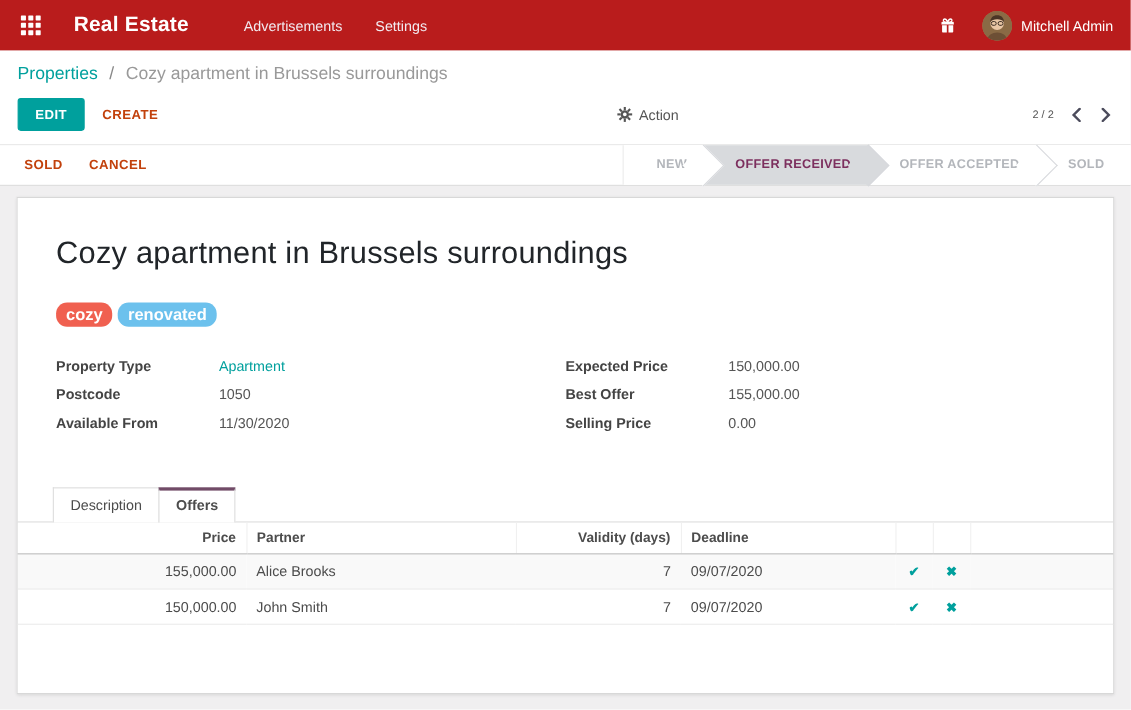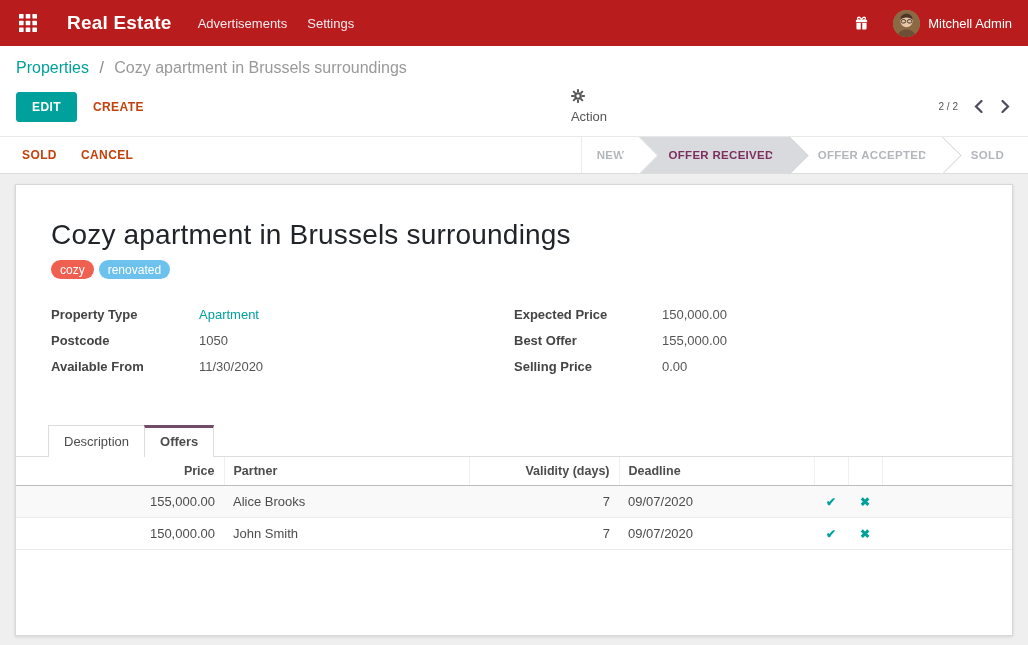--- a/index.html
+++ b/index.html
@@ -3,60 +3,60 @@
 <meta charset="utf-8">
 <style>
   * { box-sizing: border-box; margin: 0; padding: 0; }
   html,body { width:1028px; height:645px; overflow:hidden; }
   body { font-family:"Liberation Sans", sans-serif; background:#f0eff0; color:#4c4c4c; }
 
   
   .navbar { height:46px; background:#b91c1c; display:flex; align-items:center; padding:0 16px; color:#fff; }
   .apps-btn { width:24px; height:24px; display:flex; align-items:center; justify-content:center; cursor:pointer; }
   .brand { font-size:19px; font-weight:bold; margin-left:27px; letter-spacing:.2px; cursor:pointer; }
-  .nav-menus { display:flex; gap:20px; margin-left:26px; font-size:13px; }
+  .nav-menus { display:flex; gap:30px; margin-left:50px; font-size:13px; }
   .nav-menus a { color:#f2eaf0; cursor:pointer; }
   .nav-spacer { flex:1; }
   .gift { margin-right:24px; cursor:pointer; display:flex; }
   .avatar { width:27px; height:27px; border-radius:50%; overflow:hidden; background:#a57c52; cursor:pointer; flex:none; }
   .user-name { font-size:13px; margin-left:8px; cursor:pointer; }
 
   
   .control-panel { background:#fff; padding:13px 16px 0 16px; }
   .breadcrumb { font-size:16px; color:#999; }
   .breadcrumb .bc-link { color:#00A09D; cursor:pointer; }
   .breadcrumb .bc-sep { margin:0 6px; color:#888; }
   .breadcrumb .bc-cur { color:#999; }
   .cp-row { display:flex; align-items:center; margin-top:12px; padding-bottom:12px; }
   .cp-left { display:flex; align-items:center; gap:4px; width:330px; }
   .btn-primary { background:#00A09D; color:#fff; border:1px solid #00A09D; font-size:12px; font-weight:bold; letter-spacing:.4px; padding:7px 15px; border-radius:3px; cursor:pointer; font-family:inherit; }
   .btn-flat { background:none; border:none; color:#c2410c; font-size:12px; font-weight:bold; letter-spacing:.4px; padding:7px 12px; cursor:pointer; font-family:inherit; }
   .cp-center { flex:1; display:flex; justify-content:center; }
-  .action-btn { display:flex; align-items:flex-start; gap:6px; background:none; border:none; font-size:13px; color:#555; cursor:pointer; font-family:inherit;flex-direction:column; }
+  .action-btn { display:flex; align-items:flex-start; gap:6px; background:none; border:none; font-size:13px; color:#555; cursor:pointer; font-family:inherit; }
   .cp-right { display:flex; align-items:center; gap:14px; width:180px; justify-content:flex-end; font-size:10px; color:#555; }
   .pager-btn { background:none; border:none; cursor:pointer; display:flex; padding:2px; }
 
   
   .statusbar { background:#fff; border-top:1px solid #e8e8e8; border-bottom:1px solid #dcdcdc; height:38px; display:flex; align-items:stretch; justify-content:space-between; }
   .sb-left { display:flex; align-items:center; padding-left:10px; }
   .sb-steps { display:flex; align-items:stretch; }
   .o-step { position:relative; display:flex; align-items:center; padding:0 16px 0 28px; font-size:11.5px; font-weight:bold; letter-spacing:.3px; color:#b3b6bb; background:#fff; cursor:pointer; white-space:nowrap; }
-  .o-step:first-child { border-left:1px solid #ececec; padding-left:15px; }
+  .o-step:first-child { border-left:1px solid #ececec; padding-left:30px; }
   .o-step::after { content:""; position:absolute; right:-13px; top:50%; width:26px; height:26px; margin-top:-13px; transform:rotate(45deg); border-top:1px solid #d7d9dc; border-right:1px solid #d7d9dc; background:inherit; }
   .o-step:last-child::after { display:none; }
   .o-step:nth-child(1){ z-index:4; } .o-step:nth-child(2){ z-index:3; } .o-step:nth-child(3){ z-index:2; } .o-step:nth-child(4){ z-index:1; padding-right:24px; }
   .o-step.active { background:#d8dadd; color:#7c2f5e; }
 
   
   .content { height:478px; padding:10px 15px 0 15px; }
   .sheet { background:#fff; border:1px solid #d8d8d8; box-shadow:0 1px 3px rgba(0,0,0,.12); height:452px; }
   .sheet-pad { padding:34px 35px 0 35px; }
   .o-title { font-size:28px; font-weight:500; color:#212529; letter-spacing:.2px; }
   .tags { margin-top:9px; display:flex; gap:5px; }
-  .tag { color:#fff; font-size:12px; font-weight:normal; padding:2.5px 9px; border-radius:10px; cursor:pointer; }
+  .tag { color:#fff; font-size:15px; font-weight:bold; padding:2.5px 9px; border-radius:10px; cursor:pointer;margin-top:20px; }
 
   .fields { display:grid; grid-template-columns:463px 1fr; margin-top:28px; }
   .field-row { display:flex; margin-bottom:11px; font-size:13px; }
   .field-label { width:148px; font-weight:bold; color:#444; flex:none; }
   .field-value { color:#555; }
   .field-value.link { color:#00A09D; cursor:pointer; }
 
   
   .tabs { display:flex; padding-left:32px; border-bottom:1px solid #ddd; margin-top:40px; align-items:flex-start; }
   .tab { padding:8px 15px; font-size:13px; color:#4c4c4c; background:#fff; border:1px solid #ddd; border-bottom:none; margin-bottom:-1px; cursor:pointer; position:relative; }

